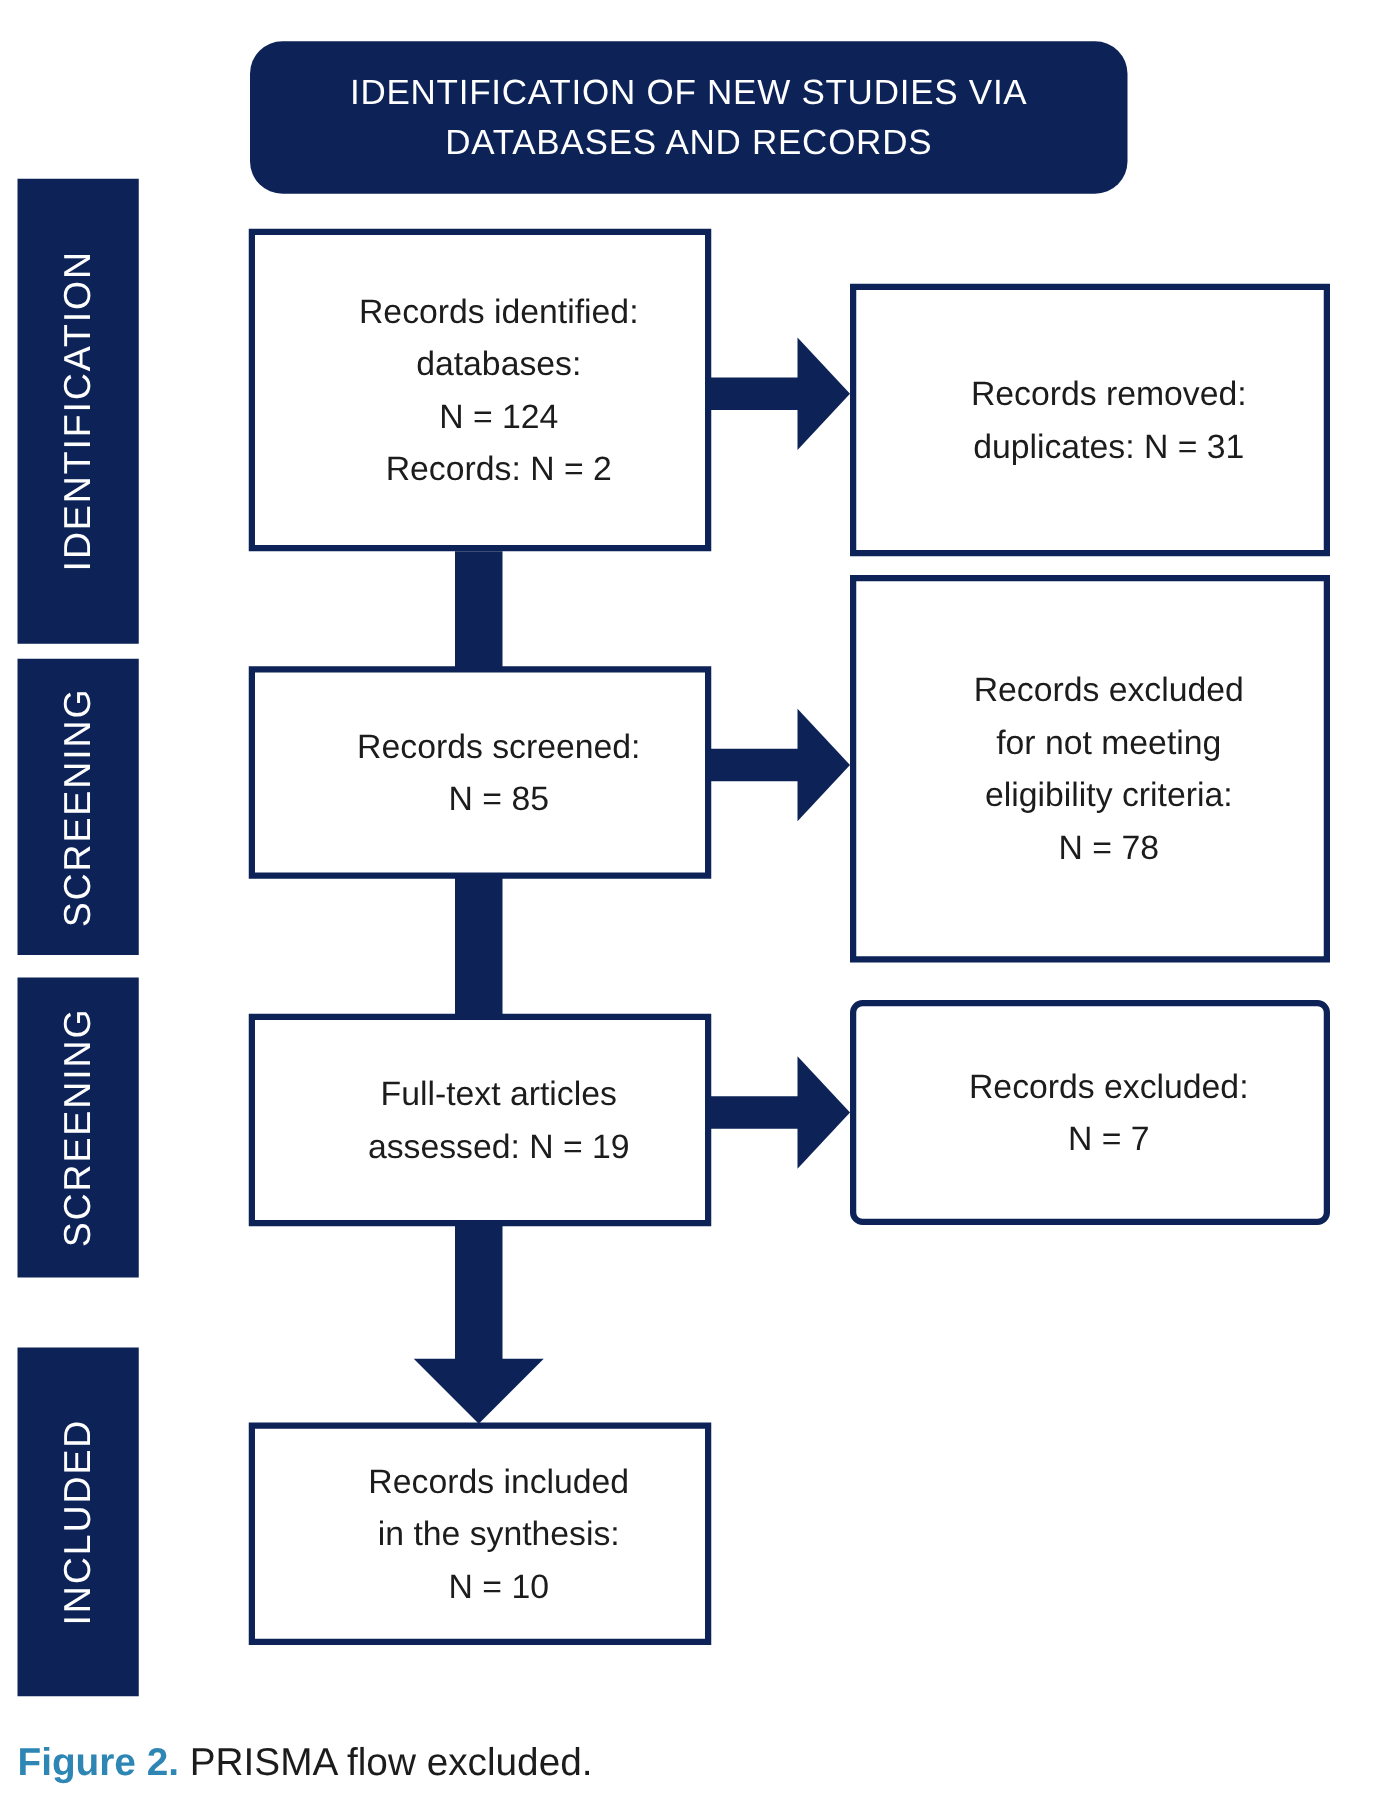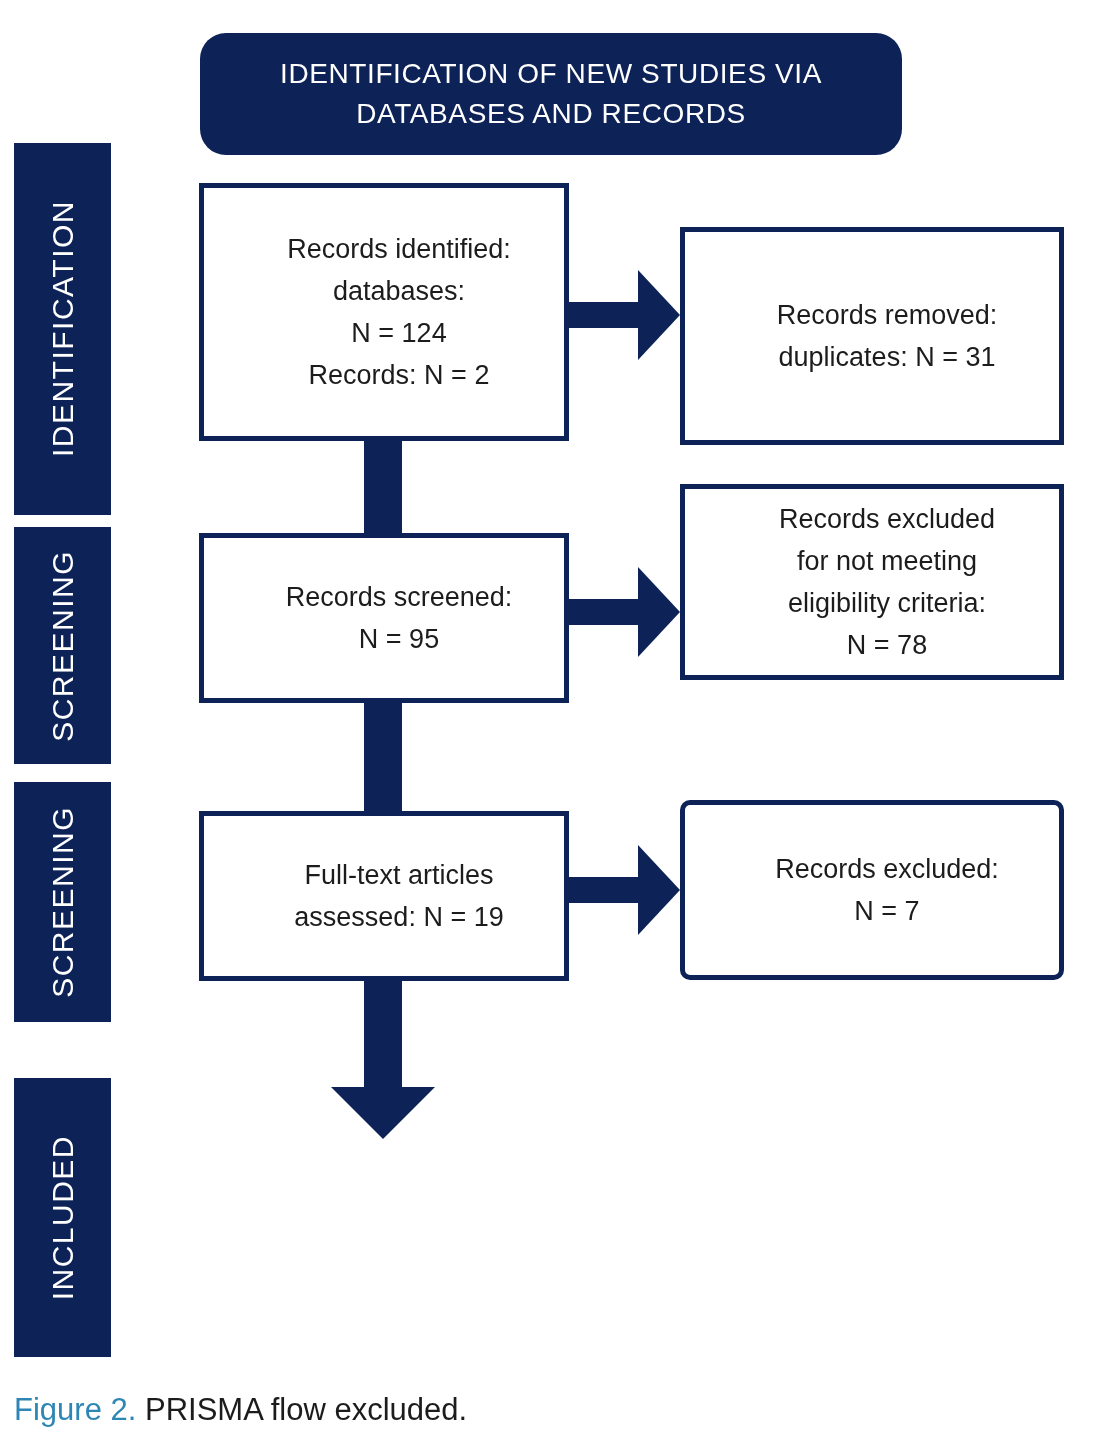--- a/index.html
+++ b/index.html
@@ -71,21 +71,21 @@
     white-space: pre-line;
     padding-left: 30px;
   }
   .main-col { left: 199px; width: 370px; }
   .side-col { left: 680px; width: 384px; }
   .box-identified { top: 183px;  height: 258px; }
   .box-screened   { top: 533px;  height: 170px; }
   .box-fulltext   { top: 811px;  height: 170px; }
   .box-included   { top: 1138px; height: 178px; }
   .box-removed    { top: 227px;  height: 218px; }
-  .box-excluded-elig { top: 484px; height: 196px; }
+  .box-excluded-elig { top: 460px; height: 310px; }
   .box-excluded-7 { top: 800px;  height: 180px; border-radius: 10px; }
   
   .v-connector {
     position: absolute;
     left: 364px;
     width: 38px;
     background: var(--navy);
   }
   .vc-1 { top: 441px; height: 94px; }
   .vc-2 { top: 701px; height: 112px; }
@@ -125,21 +125,21 @@
   
   .figure-caption {
     position: absolute;
     left: 14px;
     top: 1392px;
     font-size: 31px;
     color: #1c1c1c;
   }
   .figure-caption .caption-prefix {
     color: var(--caption-blue);
-    font-weight: normal;
+    font-weight: bold;
   }
 </style>
 </head>
 <body>
 
 <div class="canvas">
 
   <div class="header-banner">IDENTIFICATION OF NEW STUDIES VIA DATABASES AND RECORDS</div>
 
   <div class="stage-bar bar-identification">
@@ -153,23 +153,26 @@
   </div>
   <div class="stage-bar bar-included">
     <span>INCLUDED</span>
   </div>
 
   <div class="flow-box main-col box-identified">Records identified:
 databases:
 N = 124
 Records: N = 2</div>
   <div class="flow-box main-col box-screened">Records screened:
-N = 95</div>
+N = 85</div>
   <div class="flow-box main-col box-fulltext">Full-text articles
 assessed: N = 19</div>
+  <div class="flow-box main-col box-included">Records included
+in the synthesis:
+N = 10</div>
 
   <div class="flow-box side-col box-removed">Records removed:
 duplicates: N = 31</div>
   <div class="flow-box side-col box-excluded-elig">Records excluded
 for not meeting
 eligibility criteria:
 N = 78</div>
   <div class="flow-box side-col box-excluded-7">Records excluded:
 N = 7</div>
 

